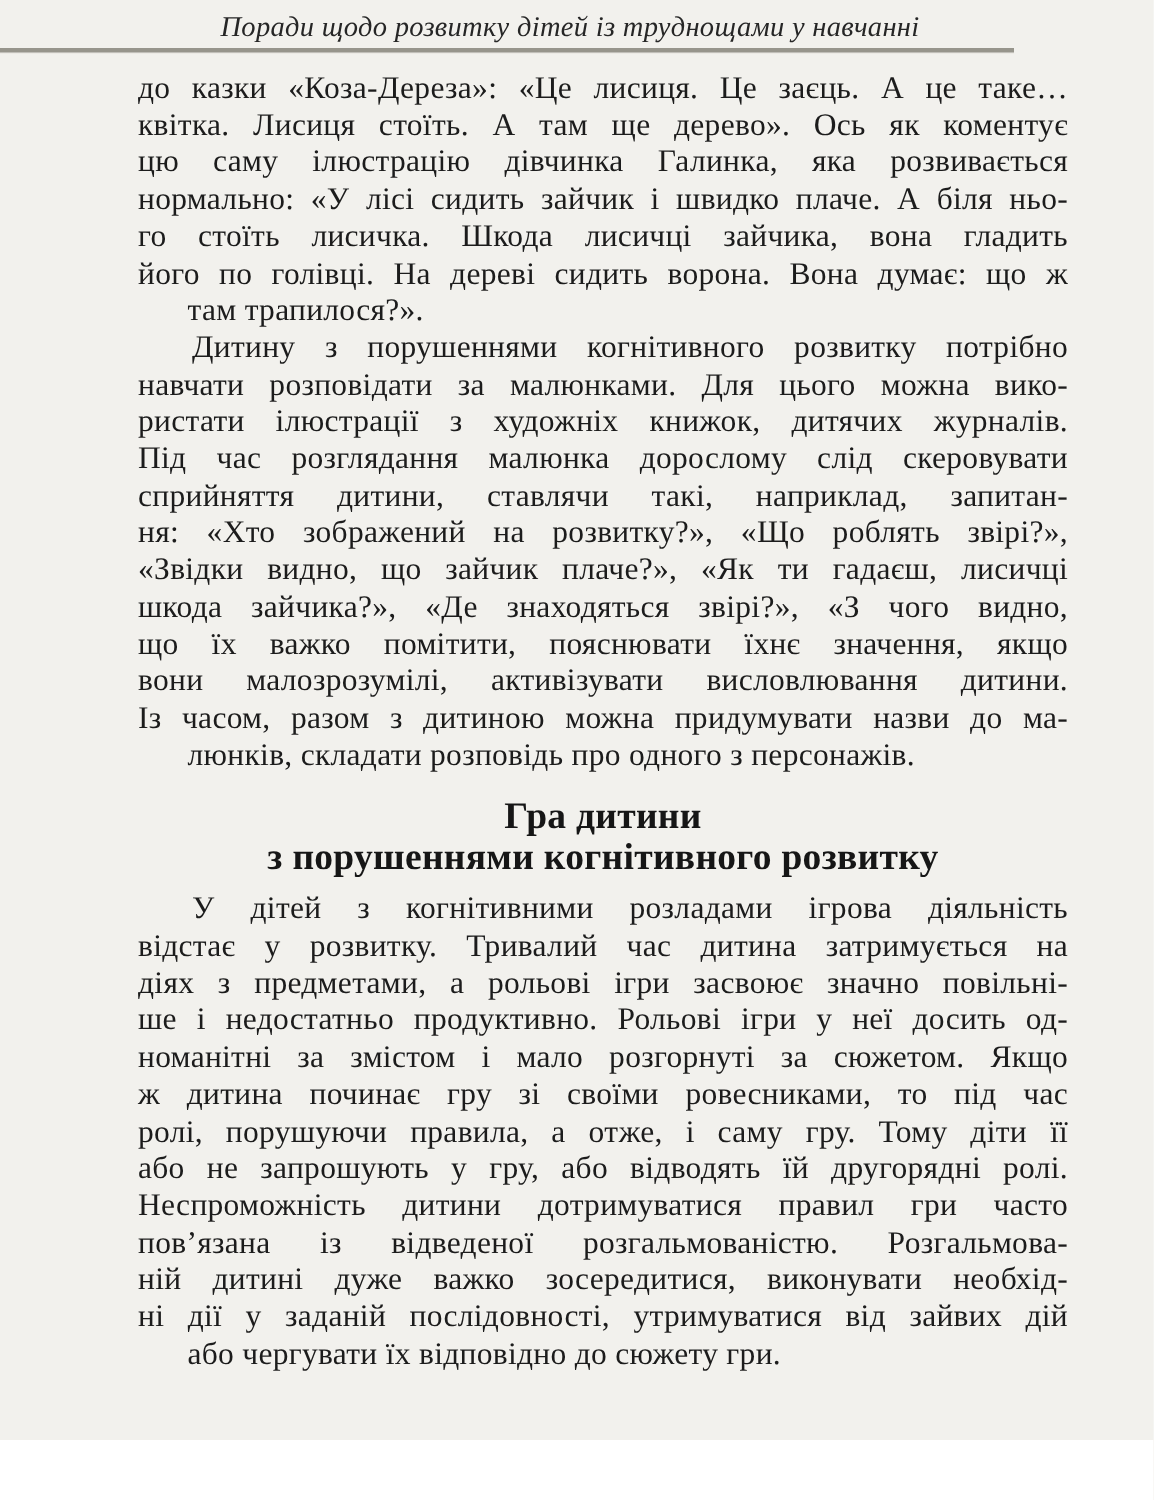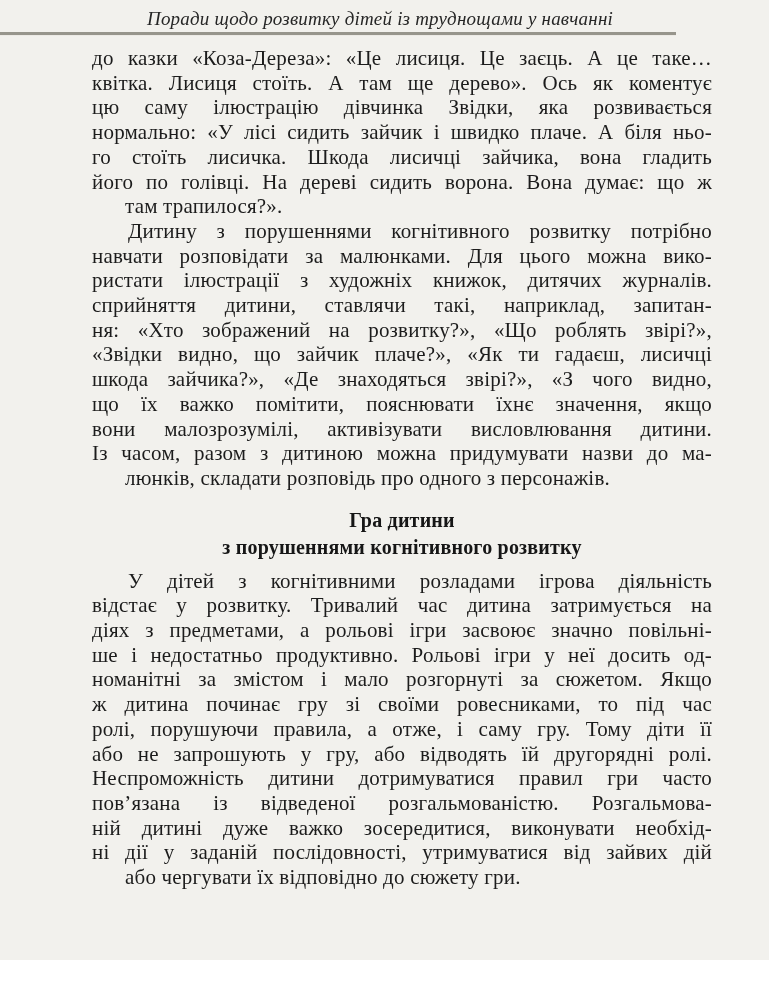--- a/index.html
+++ b/index.html
@@ -49,21 +49,21 @@
     text-align-last: justify;
     white-space: normal;
   }
   .line.last { text-align-last: left; margin-left: 33px; }
   .line.indent { padding-left: 36px; }
   .section-heading {
     margin-top: 16px;
     margin-bottom: 8px;
     text-align: center;
     font-weight: bold;
-    font-size: 20px;
+    font-size: 25px;
     line-height: 27px;
     color: #161616;
   }
   .page-number {
     position: absolute;
     left: 95px;
     top: 964px;
     font-weight: normal;
     font-size: 19.5px;
     color: #737373;
@@ -76,31 +76,32 @@
 
   <div class="running-header">Поради щодо розвитку дітей із труднощами у навчанні</div>
 
   <div class="header-rule"></div>
 
   <div class="content">
 
     <div class="paragraph">
         <div class="line">до казки «Коза-Дереза»: «Це лисиця. Це заєць. А це таке…</div>
         <div class="line">квітка. Лисиця стоїть. А там ще дерево». Ось як коментує</div>
-        <div class="line">цю саму ілюстрацію дівчинка Звідки, яка розвивається</div>
+        <div class="line">цю саму ілюстрацію дівчинка Галинка, яка розвивається</div>
         <div class="line">нормально: «У лісі сидить зайчик і швидко плаче. А біля ньо-</div>
         <div class="line">го стоїть лисичка. Шкода лисичці зайчика, вона гладить</div>
         <div class="line">його по голівці. На дереві сидить ворона. Вона думає: що ж</div>
         <div class="line last">там трапилося?».</div>
       </div>
 
     <div class="paragraph">
         <div class="line indent">Дитину з порушеннями когнітивного розвитку потрібно</div>
         <div class="line">навчати розповідати за малюнками. Для цього можна вико-</div>
         <div class="line">ристати ілюстрації з художніх книжок, дитячих журналів.</div>
+        <div class="line">Під час розглядання малюнка дорослому слід скеровувати</div>
         <div class="line">сприйняття дитини, ставлячи такі, наприклад, запитан-</div>
         <div class="line">ня: «Хто зображений на розвитку?», «Що роблять звірі?»,</div>
         <div class="line">«Звідки видно, що зайчик плаче?», «Як ти гадаєш, лисичці</div>
         <div class="line">шкода зайчика?», «Де знаходяться звірі?», «З чого видно,</div>
         <div class="line">що їх важко помітити, пояснювати їхнє значення, якщо</div>
         <div class="line">вони малозрозумілі, активізувати висловлювання дитини.</div>
         <div class="line">Із часом, разом з дитиною можна придумувати назви до ма-</div>
         <div class="line last">люнків, складати розповідь про одного з персонажів.</div>
       </div>
 

